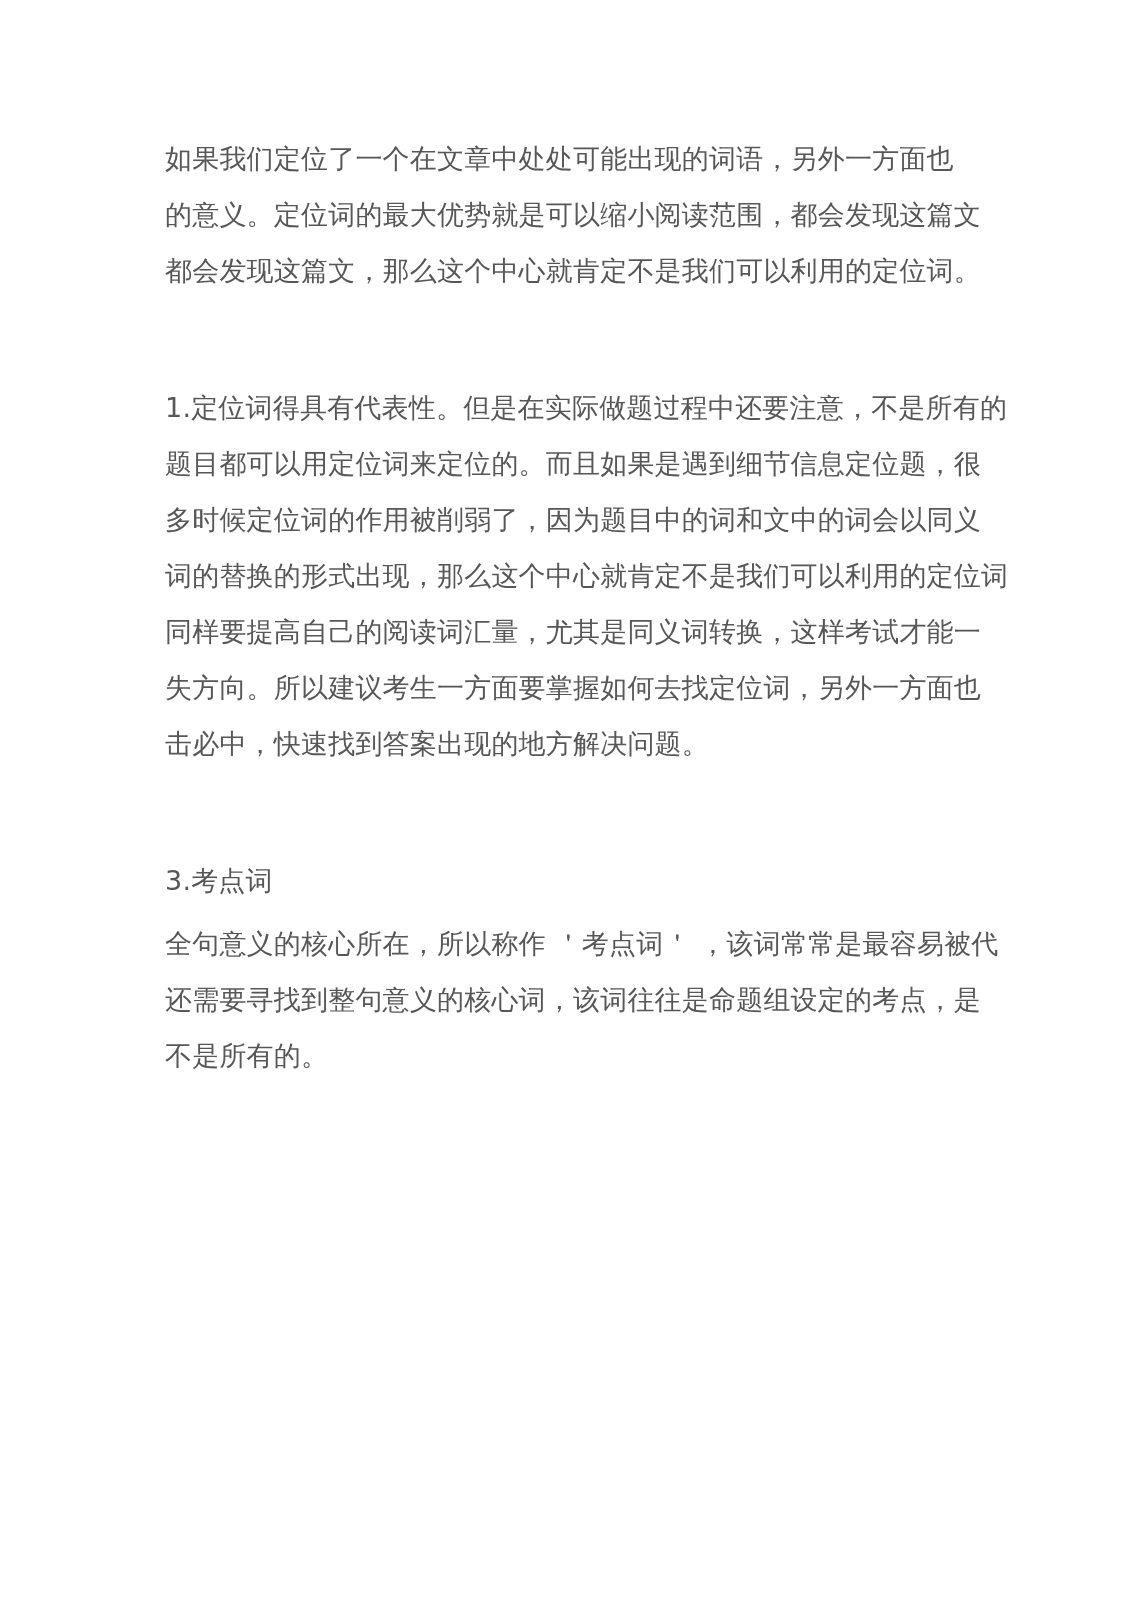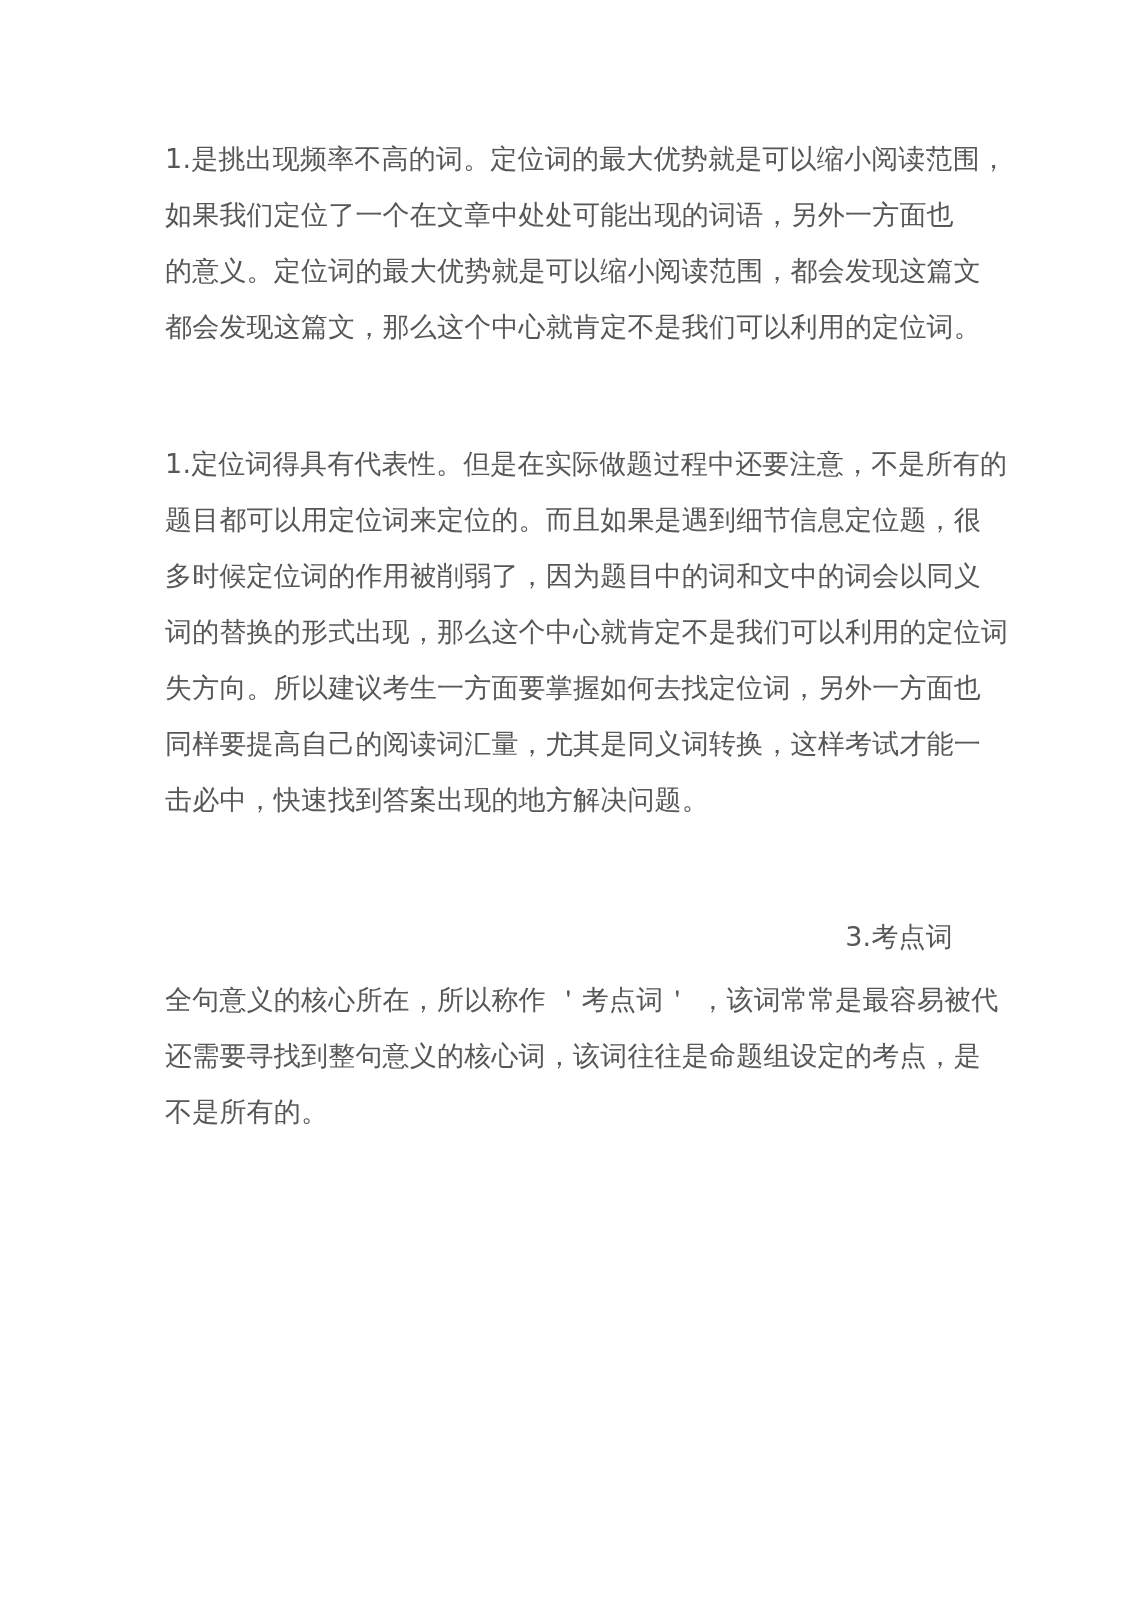--- a/index.html
+++ b/index.html
@@ -28,42 +28,40 @@
     margin: 0 0 81px 0;
     padding: 0;
   }
   .line {
     display: block;
     white-space: nowrap;
     letter-spacing: 0.2px;
   }
   .section-heading {
     margin-bottom: 7px;
-    text-align: right;
   }
 </style>
 </head>
 <body>
 
 <main class="page">
 
   <section class="para">
-    <span class="line">1.是挑出现频率不高的词。定位词的最大优势就是可以缩小阅读范围，</span>
     <span class="line">如果我们定位了一个在文章中处处可能出现的词语，另外一方面也</span>
     <span class="line">的意义。定位词的最大优势就是可以缩小阅读范围，都会发现这篇文</span>
     <span class="line">都会发现这篇文，那么这个中心就肯定不是我们可以利用的定位词。</span>
   </section>
 
   <section class="para">
     <span class="line">1.定位词得具有代表性。但是在实际做题过程中还要注意，不是所有的</span>
     <span class="line">题目都可以用定位词来定位的。而且如果是遇到细节信息定位题，很</span>
     <span class="line">多时候定位词的作用被削弱了，因为题目中的词和文中的词会以同义</span>
     <span class="line">词的替换的形式出现，那么这个中心就肯定不是我们可以利用的定位词</span>
+    <span class="line">同样要提高自己的阅读词汇量，尤其是同义词转换，这样考试才能一</span>
     <span class="line">失方向。所以建议考生一方面要掌握如何去找定位词，另外一方面也</span>
-    <span class="line">同样要提高自己的阅读词汇量，尤其是同义词转换，这样考试才能一</span>
     <span class="line">击必中，快速找到答案出现的地方解决问题。</span>
   </section>
 
   <section class="para">
     <span class="line section-heading">3.考点词</span>
     <span class="line">全句意义的核心所在，所以称作 ＇考点词＇ ，该词常常是最容易被代</span>
     <span class="line">还需要寻找到整句意义的核心词，该词往往是命题组设定的考点，是</span>
     <span class="line">不是所有的。</span>
   </section>
 

